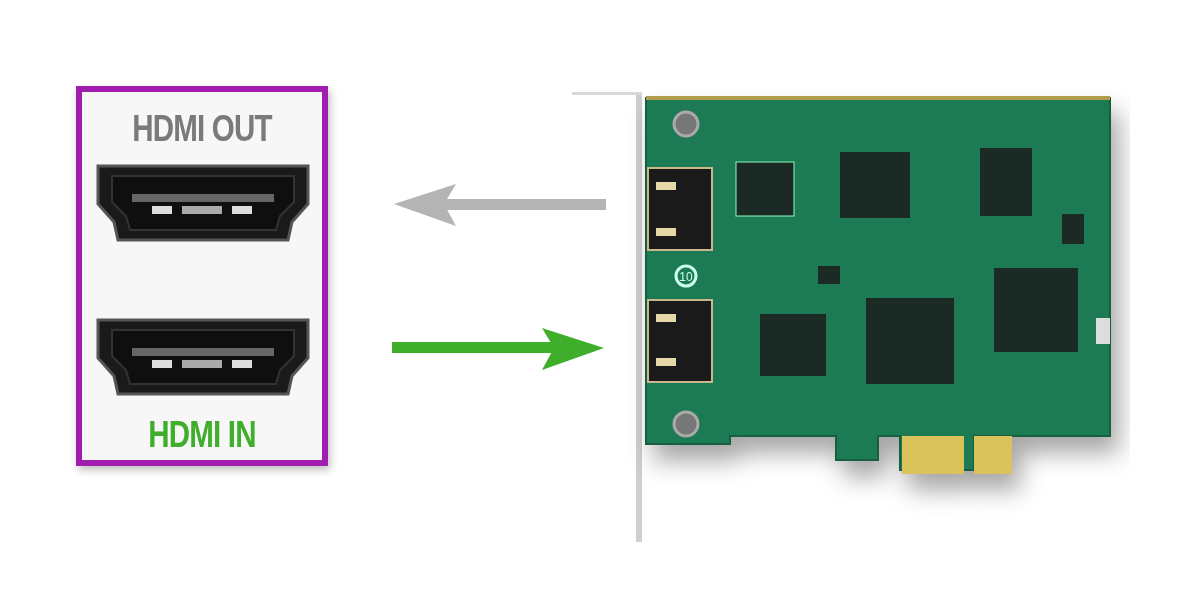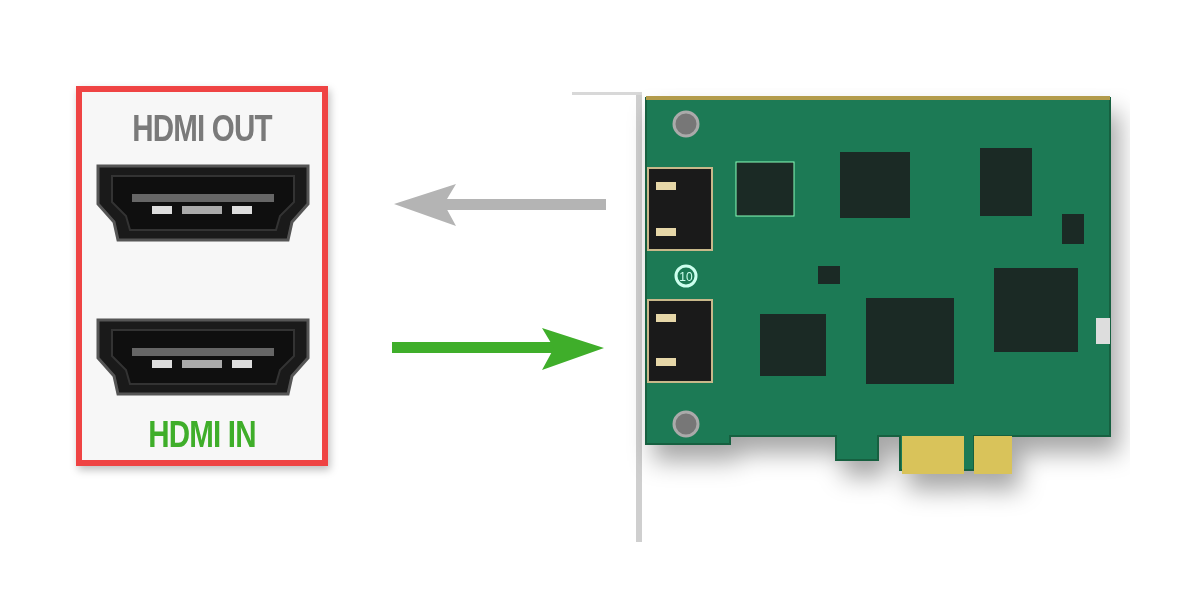--- a/index.html
+++ b/index.html
@@ -1,17 +1,17 @@
 <!DOCTYPE html>
 <html><head>
 <meta charset="utf-8">
 <style>
   html,body{margin:0;padding:0;background:#ffffff;}
   body{width:1200px;height:594px;position:relative;overflow:hidden;font-family:"Liberation Sans",sans-serif;}
-  .panel{position:absolute;left:76px;top:86px;width:252px;height:380px;border:6px solid #ef4444;background:#f7f7f7;box-sizing:border-box;box-shadow:2px 4px 8px rgba(0,0,0,0.25);}
+  .panel{position:absolute;left:76px;top:86px;width:252px;height:380px;border:6px solid #a21caf;background:#f7f7f7;box-sizing:border-box;box-shadow:2px 4px 8px rgba(0,0,0,0.25);}
   .lbl{position:absolute;left:0;width:100%;text-align:center;font-weight:bold;font-family:"Liberation Sans",sans-serif;letter-spacing:-1px;transform:scaleX(0.82);}
   .lbl-out{top:16px;font-size:36px;color:#7a7a7a;}
   .lbl-in{top:322px;font-size:36px;color:#3fae2a;}
   .port{position:absolute;left:10px;width:222px;height:86px;}
   .port-out{top:68px;}
   .port-in{top:222px;}
   .arrow{position:absolute;}
   .card{position:absolute;left:570px;top:88px;width:560px;height:460px;}
 </style>
 </head>

